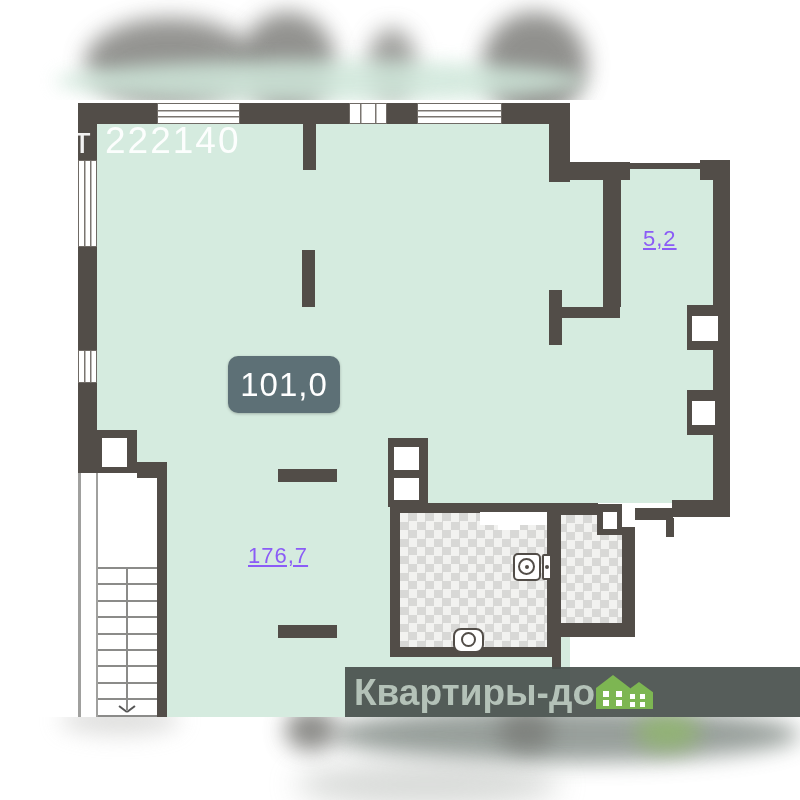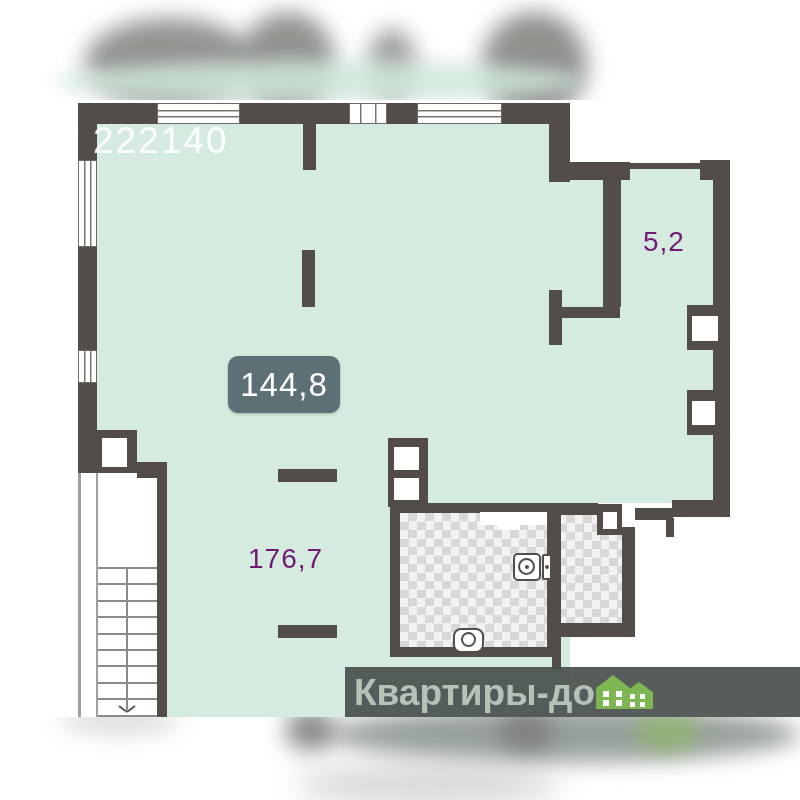--- a/index.html
+++ b/index.html
@@ -14,25 +14,25 @@
          background-size:17px 17px;}
   .sharp{position:absolute;left:0;top:0;width:800px;height:800px;clip-path:inset(95px 0 83px 0);}
   .win{position:absolute;background:#ffffff;border:1px solid #6f6a65;box-sizing:border-box;
        background-repeat:no-repeat;}
   .win-h{background-image:linear-gradient(#7a7570,#7a7570),linear-gradient(#7a7570,#7a7570);
          background-size:100% 1.5px;background-position:0 6px,0 12px;}
   .win-v{background-image:linear-gradient(#7a7570,#7a7570),linear-gradient(#7a7570,#7a7570);
          background-size:1.5px 100%;background-position:5px 0,11px 0;}
   .win-m{background-image:linear-gradient(#7a7570,#7a7570),linear-gradient(#7a7570,#7a7570);
          background-size:1.5px 100%;background-position:10px 0,25px 0;}
-  .label{position:absolute;color:#701a75;font-size:28px;letter-spacing:1px;}
+  .label{position:absolute;color:#8b5cf6;font-size:22px;letter-spacing:1px;text-decoration:underline;}
   .badge{position:absolute;left:228px;top:356px;width:112px;height:57px;background:#5d7076;
          border-radius:10px;display:flex;align-items:center;justify-content:center;
          color:#ffffff;font-size:33px;letter-spacing:1px;box-shadow:0 1px 3px rgba(0,0,0,.25);}
-  .price{position:absolute;left:40px;top:120px;color:rgba(255,255,255,.93);font-size:37px;
+  .price{position:absolute;left:52px;top:120px;color:rgba(255,255,255,.93);font-size:37px;
          font-weight:500;letter-spacing:2px;white-space:nowrap;}
   .wmbar{position:absolute;left:345px;top:667px;width:455px;height:50px;
          background:rgba(72,79,76,.92);display:flex;align-items:center;padding-left:9px;
          box-sizing:border-box;}
   .wmtext{color:#b4c2b8;font-size:37px;font-weight:700;white-space:nowrap;line-height:1;}
   .houses{position:relative;width:60px;height:38px;margin:0 1px;flex:none;}
   .house{position:absolute;clip-path:polygon(0 38%,50% 0,100% 38%,100% 100%,0 100%);
          background-color:#7db652;background-repeat:no-repeat;}
   .h1{left:0;top:2px;width:34px;height:34px;
       background-image:linear-gradient(#fff,#fff),linear-gradient(#fff,#fff),linear-gradient(#fff,#fff),linear-gradient(#fff,#fff);
@@ -135,21 +135,21 @@
 
     <div class="fixture" style="left:513px;top:553px;width:28px;height:28px;border-radius:5px;"></div>
     <div class="circle" style="left:518px;top:558px;width:17px;height:17px;"></div>
     <div class="dot" style="left:525px;top:565px;"></div>
     <div class="fixture" style="left:542px;top:554px;width:10px;height:26px;border-radius:2px;"></div>
     <div class="dot" style="left:545px;top:565px;"></div>
     <div class="fixture" style="left:453px;top:628px;width:31px;height:25px;border-radius:8px;"></div>
     <div class="circle" style="left:461px;top:632px;width:15px;height:15px;"></div>
 
     <div class="price">от 222140</div>
-    <div class="badge">144,8</div>
+    <div class="badge">101,0</div>
     <div class="label" style="left:643px;top:226px;">5,2</div>
     <div class="label" style="left:248px;top:543px;">176,7</div>
 
     <div class="wmbar">
       <span class="wmtext">Квартиры-до</span>
       <span class="houses">
         <span class="house h1"></span>
         <span class="house h2"></span>
       </span>
     </div>

